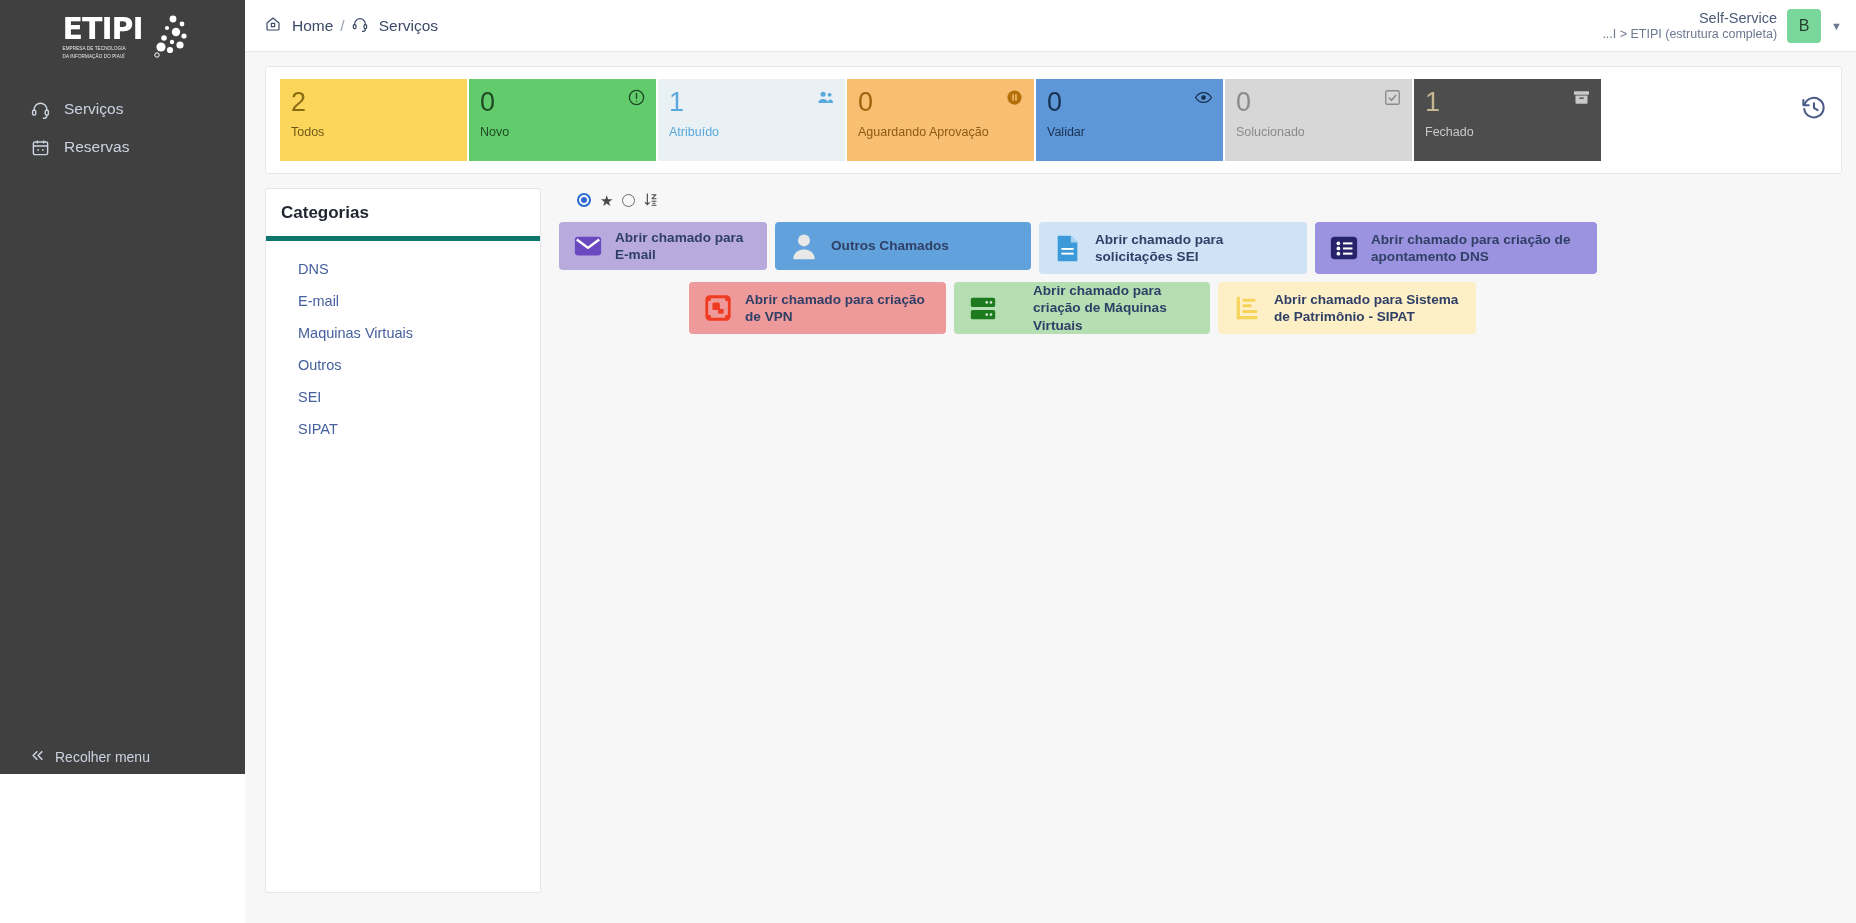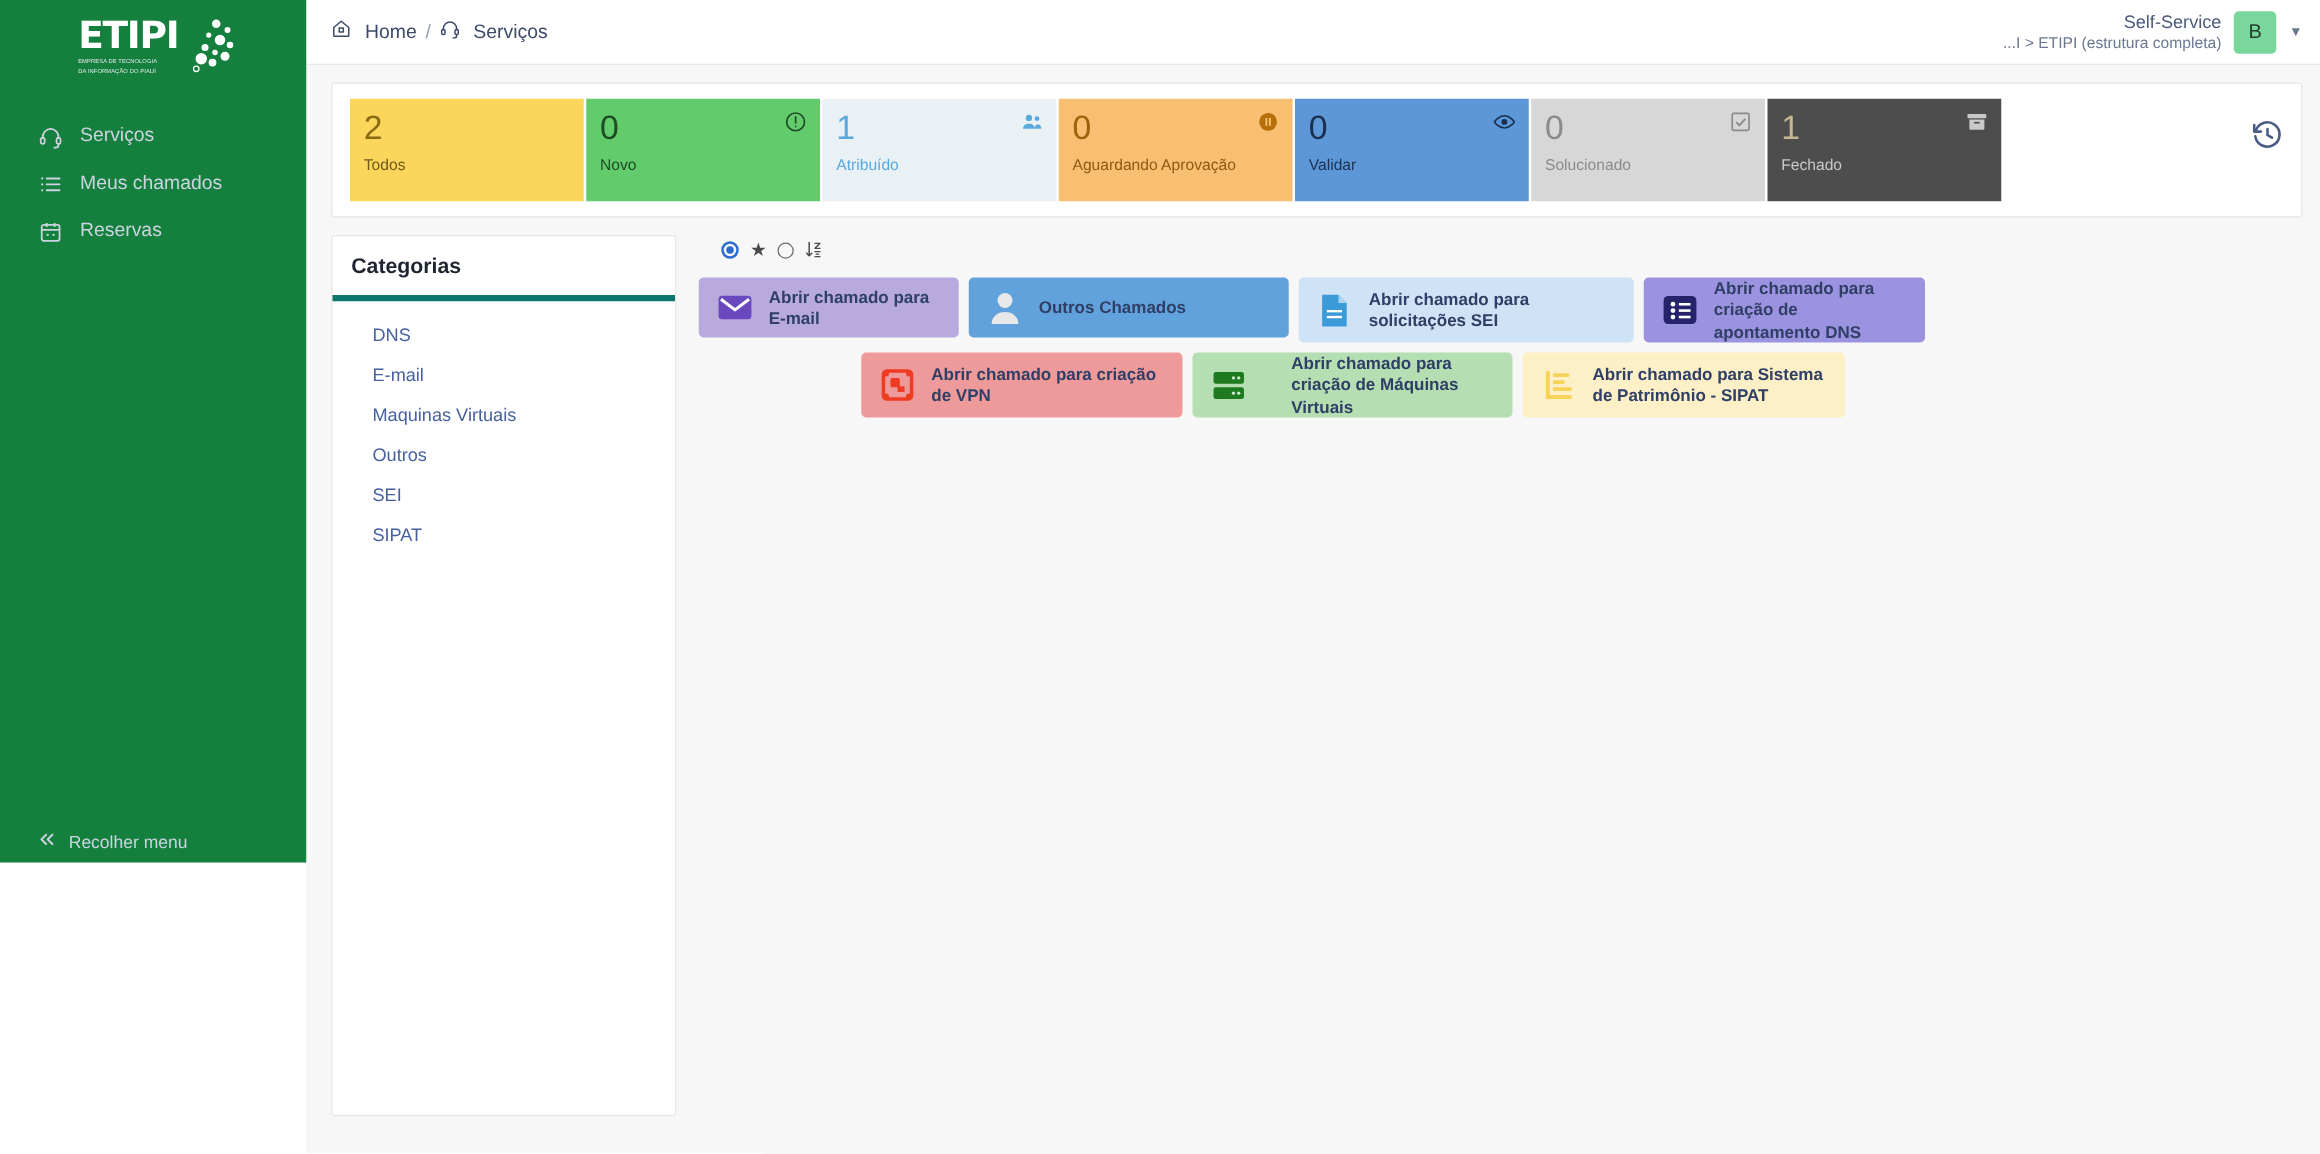--- a/index.html
+++ b/index.html
@@ -5,22 +5,22 @@
   * { box-sizing: border-box; margin: 0; padding: 0; }
   html, body {
     width: 1856px; height: 923px;
     font-family: "Liberation Sans", sans-serif;
     background: #ffffff; overflow: hidden;
   }
   #app { display: flex; width: 1856px; height: 923px; }
 
   
   #sidebar {
-    width: 245px; flex: 0 0 245px; height: 690px;
-    background: #15803d; position: relative;
+    width: 245px; flex: 0 0 245px; height: 774px;
+    background: #404040; position: relative;
   }
   .brand { padding: 14px 0 0 0; display: flex; justify-content: center; }
   .brand-logo { width: 120px; height: 52px; position: relative; }
   .brand-word {
     color: #ffffff; font-size: 30px; font-weight: bold; letter-spacing: -1px;
     font-family: "DejaVu Sans", sans-serif; line-height: 1;
   }
   .brand-sub {
     color: #e6e9f0; font-size: 4.6px; letter-spacing: .1px;
     line-height: 1.35; margin-top: 2px; white-space: nowrap;
@@ -112,21 +112,21 @@
 
   .tilerow { display: flex; gap: 8px; margin-bottom: 8px; }
   .tilerow.r2 { padding-left: 130px; }
   .tile {
     display: flex; align-items: center; gap: 12px;
     height: 48px; border-radius: 4px; padding: 0 14px; cursor: pointer;
   }
   .tile.tall { height: 52px; }
   .tile-ic { width: 30px; height: 30px; flex: 0 0 30px; }
   .tile-lbl { font-size: 13.6px; font-weight: bold; color: #2f3f66; line-height: 1.28; }
-  .w1 { width: 208px; } .w2 { width: 256px; } .w3 { width: 268px; } .w4 { width: 225px; }
+  .w1 { width: 208px; } .w2 { width: 256px; } .w3 { width: 268px; } .w4 { width: 282px; }
   .v1 { width: 257px; } .v2 { width: 256px; gap: 35px; } .v3 { width: 258px; }
 </style>
 </head>
 <body>
 
 <div id="app">
 
   <div id="sidebar">
     <div class="brand">
       <div class="brand-logo">
@@ -156,31 +156,20 @@
             <path d="M4 14v-2a8 8 0 0 1 16 0v2"></path>
               <rect x="2" y="13" width="4" height="6" rx="1.6"></rect>
             <rect x="18" y="13" width="4" height="6" rx="1.6"></rect>
               <path d="M20 19v1a3 3 0 0 1-3 3h-2"></path>
           </svg>
         </span>
         <span>Serviços</span>
       </a>
       <a class="nav-item">
         <span class="nav-icon">
-          <svg width="19" height="19" viewBox="0 0 24 24" stroke="#ccd3e0" stroke-width="1.9" fill="none" stroke-linecap="round">
-            <path d="M8 6h13M8 12h13M8 18h13"></path>
-              <circle cx="3.5" cy="6" r="1.1" fill="#ccd3e0" stroke="none"></circle>
-            <circle cx="3.5" cy="12" r="1.1" fill="#ccd3e0" stroke="none"></circle>
-              <circle cx="3.5" cy="18" r="1.1" fill="#ccd3e0" stroke="none"></circle>
-          </svg>
-        </span>
-        <span>Meus chamados</span>
-      </a>
-      <a class="nav-item">
-        <span class="nav-icon">
           <svg width="19" height="19" viewBox="0 0 24 24" stroke="#ccd3e0" stroke-width="1.8" fill="none">
             <rect x="3" y="5" width="18" height="16" rx="2"></rect>
               <path d="M3 10h18M8 3v4M16 3v4"></path>
             <circle cx="9" cy="15" r="1.2" fill="#ccd3e0" stroke="none"></circle>
               <circle cx="15" cy="15" r="1.2" fill="#ccd3e0" stroke="none"></circle>
           </svg>
         </span>
         <span>Reservas</span>
       </a>
     </div>

